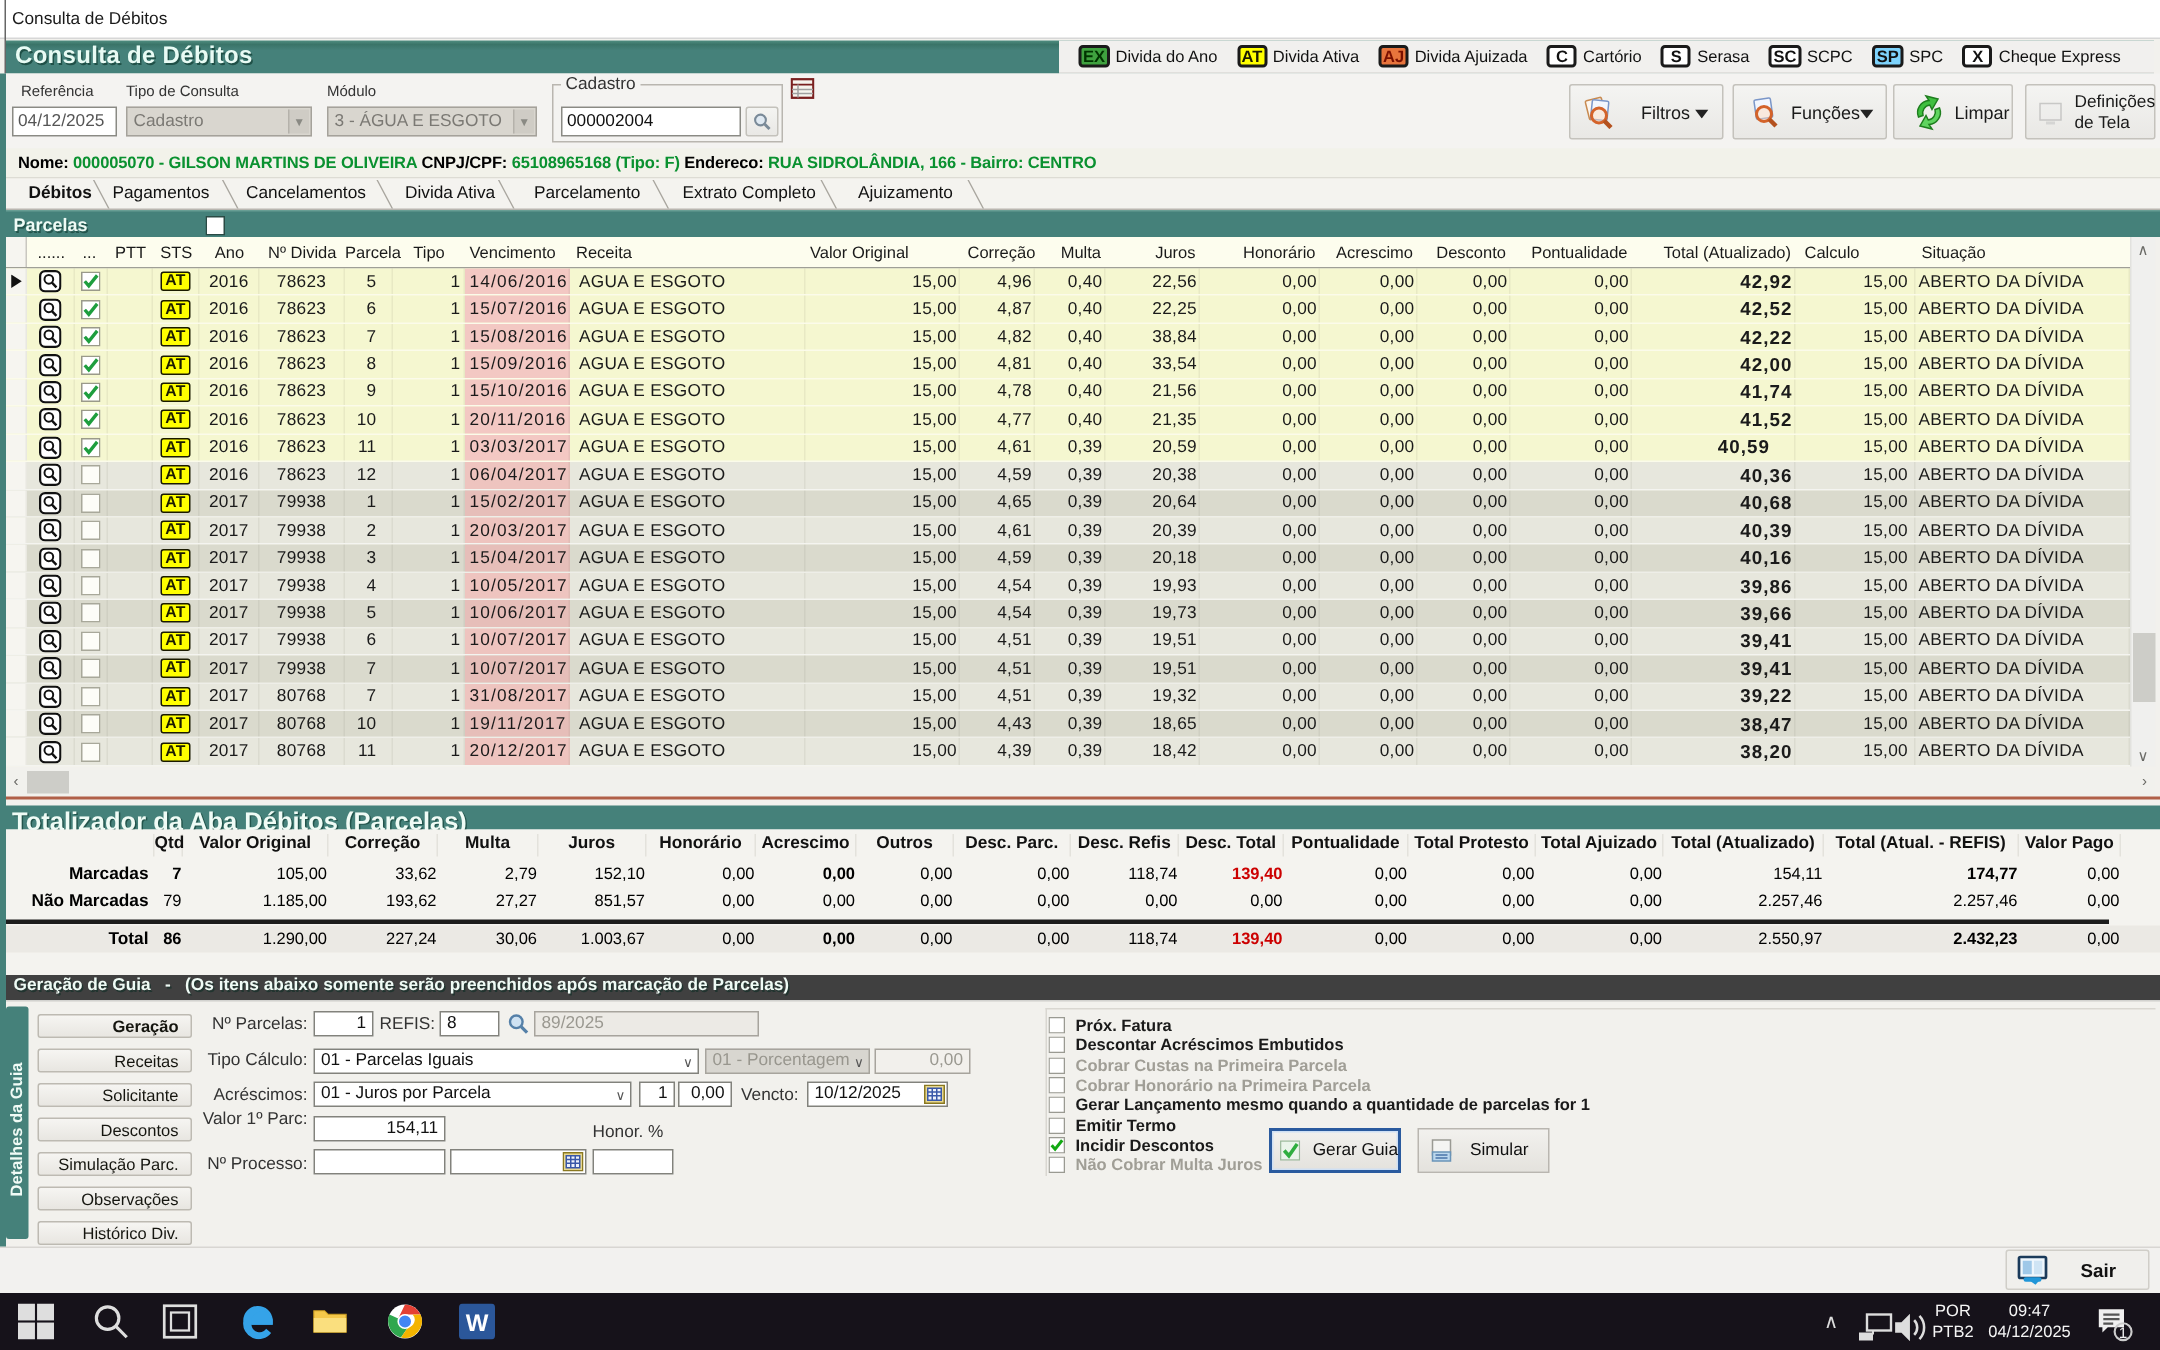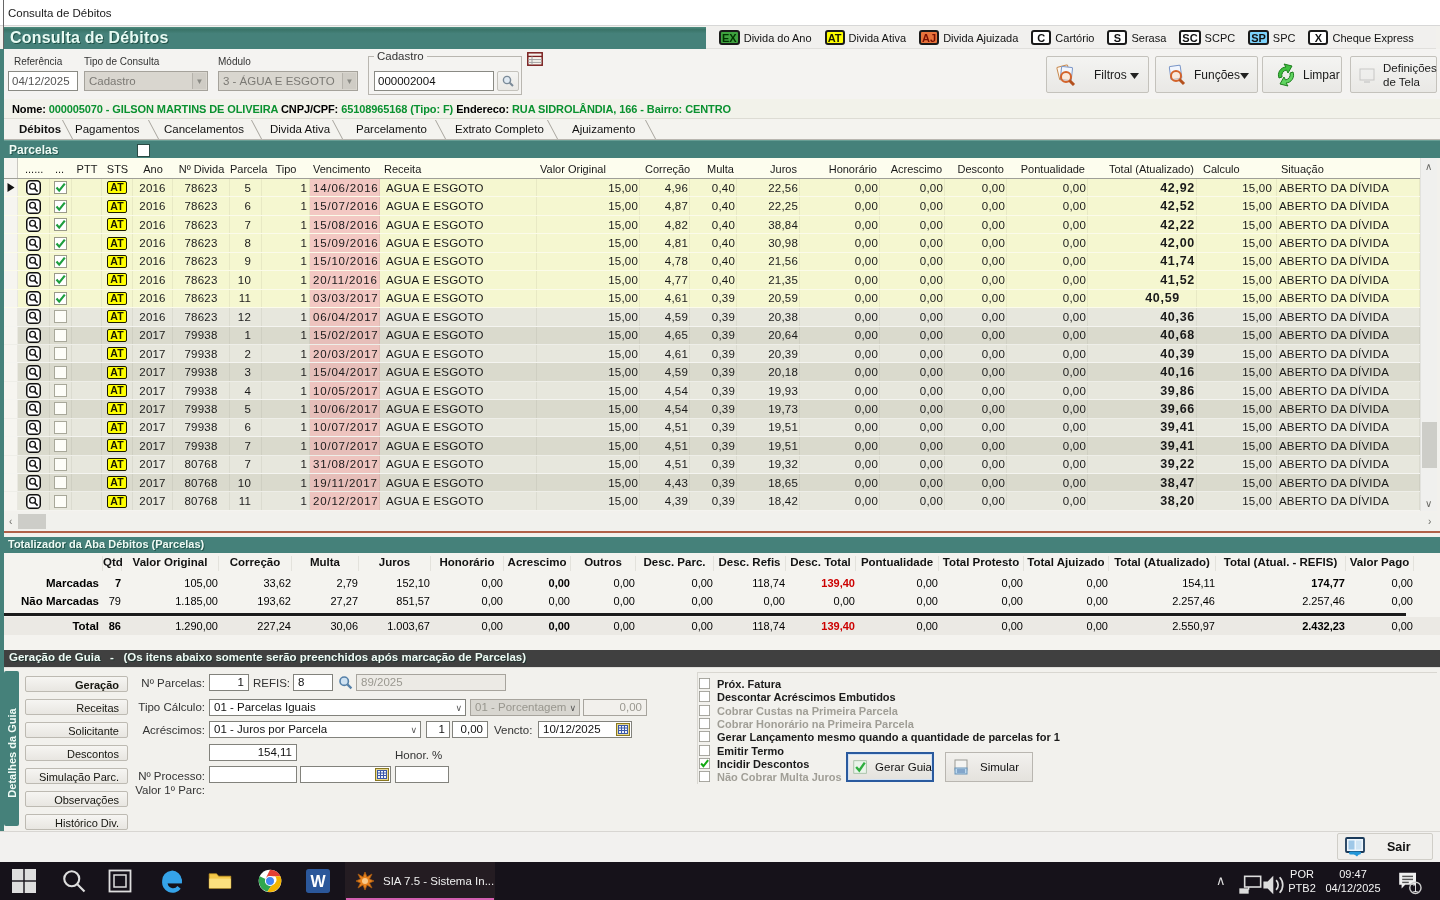--- a/index.html
+++ b/index.html
@@ -103,21 +103,21 @@
  border-radius:2px;font-size:10.5px;font-weight:bold;color:#1a1a00;padding:0 2px;line-height:11px}
 
 #vscroll{position:absolute;left:1420px;top:158px;width:17px;height:353px;background:#f0f0ee;
  border-left:1px solid #e2e2de}
 #hscroll{position:absolute;left:4px;top:513px;width:1433px;height:17px;background:#f1f1ed}
 .sthumb{position:absolute;background:#cdcdc8}
 .sarr{position:absolute;color:#6a6a66;font-size:10px;font-family:"Liberation Sans"}
 
 #redline{position:absolute;left:0px;top:531px;width:1440px;height:2px;background:#b06048}
 #totbar{position:absolute;left:4px;top:537px;width:1436px;height:16px;background:#45817a}
-#totbar b{position:absolute;left:4px;top:1px;color:#effbf5;font-size:11px;
+#totbar b{position:absolute;left:4px;top:1px;color:#effbf5;font-size:17px;
  text-shadow:1px 1px 0 rgba(0,40,30,.5)}
 #tottable{position:absolute;left:4px;top:553px;width:1436px;height:100px;background:#f4f3ef}
 .tothead{display:flex;height:18px;padding-top:3px}
 .tothead i{font-size:11.5px;font-weight:bold;color:#111;text-align:center;white-space:nowrap;
  overflow:visible;border-right:1px solid #e3e2dc}
 .totrow{display:flex;height:18px;align-items:center}
 .tlab{font-size:11.5px;font-weight:bold;text-align:right;padding-right:4px}
 .trt{font-size:11px;text-align:right;padding-right:1px}
 .t0{width:99px}
 .t1{width:19px}
@@ -479,21 +479,21 @@
       </i>
       <i class="c5 tc">2016</i>
       <i class="c6 tc">78623</i>
       <i class="c7 tr7">8</i>
       <i class="c8 tr8">1</i>
       <i class="c9 pink">15/09/2016</i>
       <i class="c10 rec">AGUA E ESGOTO</i>
       <i class="c11 rgt">15,00</i>
       <i class="c12 rgt">4,81</i>
       <i class="c13 rgt">0,40</i>
-      <i class="c14 rgt">30,98</i>
+      <i class="c14 rgt">33,54</i>
       <i class="c15 rgt">0,00</i>
       <i class="c16 rgt">0,00</i>
       <i class="c17 rgt">0,00</i>
       <i class="c18 rgt">0,00</i>
       <i class="c19 rgt bd" style="padding-right:1px">42,00</i>
       <i class="c20 cal">15,00</i>
       <i class="c21 sit">ABERTO DA DÍVIDA</i>
     </div>
 <div class="trw ry">
       <i class="c0"></i>
@@ -1141,21 +1141,21 @@
 <div class="ginp" style="left:538px;top:721px;width:94px;height:17px">10/12/2025
 <svg width="14" height="13" viewBox="0 0 14 13" style="position:absolute;right:1px;top:1px">
 <rect x="0.5" y="0.5" width="13" height="12" fill="#e8d890" stroke="#8a7820"></rect>
 <rect x="2.5" y="2.5" width="9" height="8" fill="#eef2fa" stroke="#3a58a8"></rect>
 <line x1="2.5" y1="5" x2="11.5" y2="5" stroke="#3a58a8"></line>
       <line x1="5.5" y1="2.5" x2="5.5" y2="10.5" stroke="#3a58a8"></line>
 <line x1="8.5" y1="2.5" x2="8.5" y2="10.5" stroke="#3a58a8"></line>
       <line x1="2.5" y1="7.5" x2="11.5" y2="7.5" stroke="#3a58a8"></line>
     </svg></div>
 
-<span class="glab" style="left:133px;top:784px;width:72px">Valor 1º Parc:</span>
+<span class="glab" style="left:133px;top:740px;width:72px">Valor 1º Parc:</span>
 <div class="ginp" style="left:209px;top:744px;width:88px;height:17px;text-align:right">154,11</div>
 <span class="glab" style="left:395px;top:749px">Honor. %</span>
 
 <span class="glab" style="left:138px;top:770px;width:67px">Nº Processo:</span>
 <div class="ginp" style="left:209px;top:766px;width:88px;height:17px"></div>
 <div class="ginp" style="left:300px;top:766px;width:91px;height:17px">
 <svg width="14" height="13" viewBox="0 0 14 13" style="position:absolute;right:1px;top:1px">
 <rect x="0.5" y="0.5" width="13" height="12" fill="#e8d890" stroke="#8a7820"></rect>
 <rect x="2.5" y="2.5" width="9" height="8" fill="#eef2fa" stroke="#3a58a8"></rect>
 <line x1="2.5" y1="5" x2="11.5" y2="5" stroke="#3a58a8"></line>
@@ -1275,28 +1275,20 @@
 <path d="M9 0.5 A8.5 8.5 0 0 1 16.8 5.5 H9 A3.8 3.8 0 0 0 5.6 7.5 Z" fill="#e44034"></path>
 <path d="M1.2 5.5 A8.5 8.5 0 0 0 7 17 L10.5 11.9 A3.8 3.8 0 0 1 5.6 7.5 Z" fill="#30a74f"></path>
 <path d="M16.8 5.5 A8.5 8.5 0 0 1 7 17 L10.5 11.9 A3.8 3.8 0 0 0 12.8 5.5 Z" fill="#f4b400"></path>
 <circle cx="9" cy="9" r="3.4" fill="#4285f4" stroke="#fff" stroke-width="0.8"></circle>
     </svg>
 <svg class="tico" style="left:306px" width="18" height="18" viewBox="0 0 18 18">
 <rect x="0" y="0" width="18" height="18" rx="2" fill="#2b579a"></rect>
 <text x="9" y="13.5" font-size="12" font-weight="bold" fill="#fff" text-anchor="middle" font-family="Liberation Sans">W</text>
     </svg>
 
-<div class="tapp" style="left:345px;width:150px;background:#241c22">
-<svg width="20" height="20" viewBox="0 0 20 20" style="margin-left:10px">
-<path d="M10 1 L12 6 L17 3 L14.5 8 L19 10 L14.5 12 L17 17 L12 14 L10 19 L8 14 L3 17 L5.5 12 L1 10 L5.5 8 L3 3 L8 6 Z" fill="#e8821e" stroke="#a85a10" stroke-width="0.8"></path>
-<circle cx="10" cy="10" r="3" fill="#f8c888"></circle>
-      </svg>
-<span style="margin-left:8px">SIA 7.5 - Sistema In...</span>
-<div class="underl"></div>
-    </div>
 
 <span class="trtxt" style="left:1216px;top:12px;font-size:13px;color:#ddd">∧</span>
 <svg class="tico" style="left:1238px;top:11px" width="18" height="15" viewBox="0 0 18 15">
 <rect x="5" y="1" width="12" height="8" fill="none" stroke="#ddd" stroke-width="1.2"></rect>
 <path d="M1 14 v-4 h7 v4 Z" fill="#ddd"></path>
       <line x1="8" y1="9" x2="8" y2="11" stroke="#ddd"></line>
     </svg>
 <svg class="tico" style="left:1262px;top:11px" width="17" height="15" viewBox="0 0 17 15">
 <path d="M1 5 h3 l4 -4 v13 l-4 -4 h-3 Z" fill="#ddd"></path>
 <path d="M10 4 a5 5 0 0 1 0 7 M12.5 2 a8 8 0 0 1 0 11" fill="none" stroke="#ddd" stroke-width="1.2"></path>

